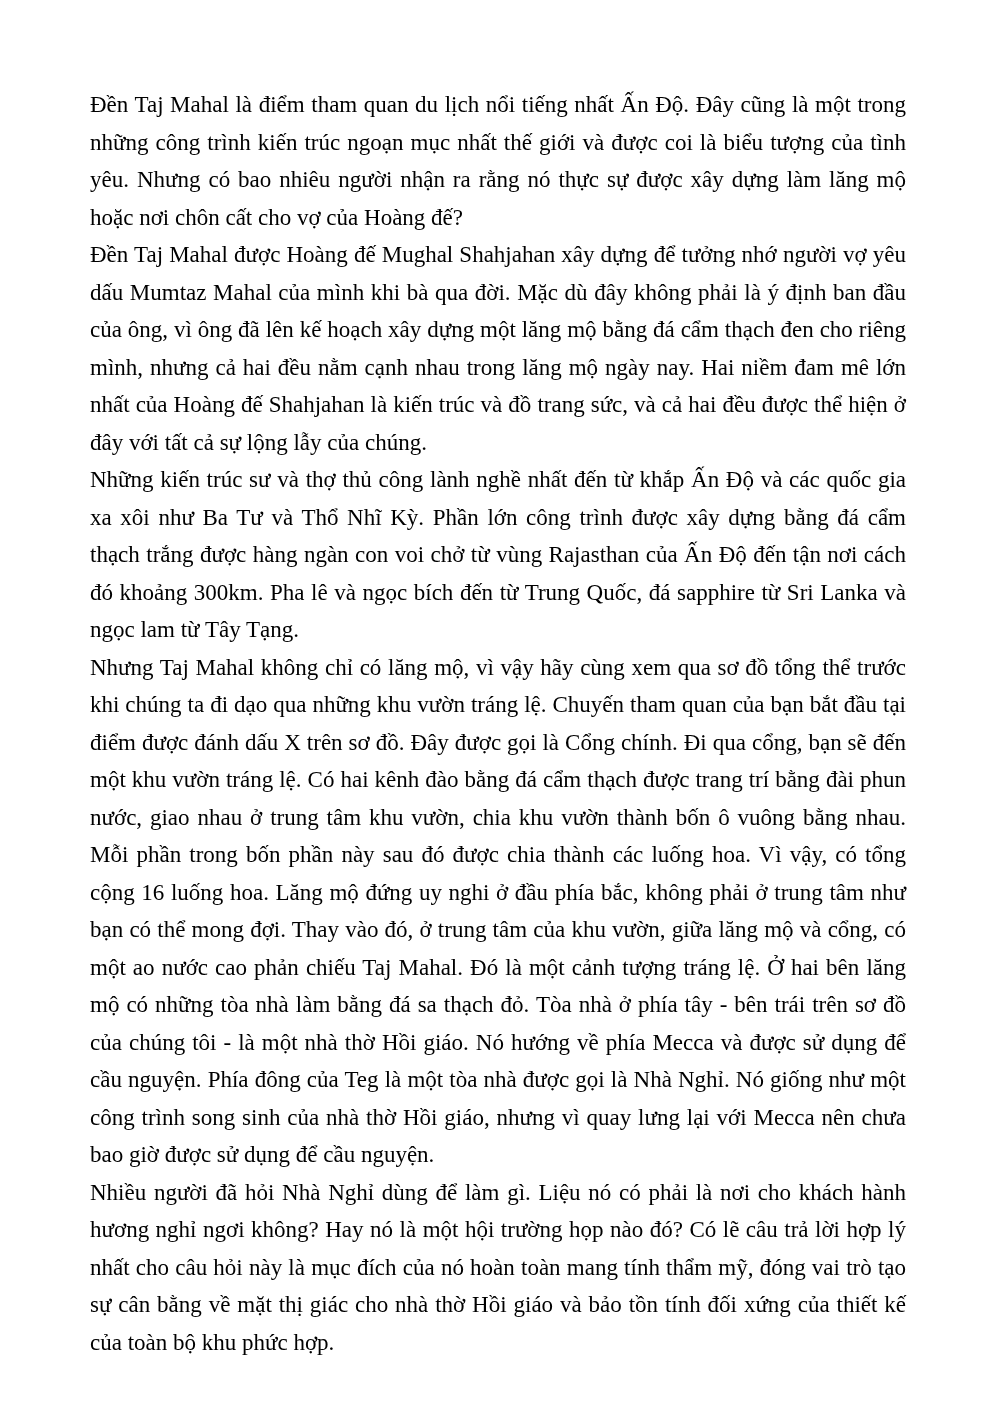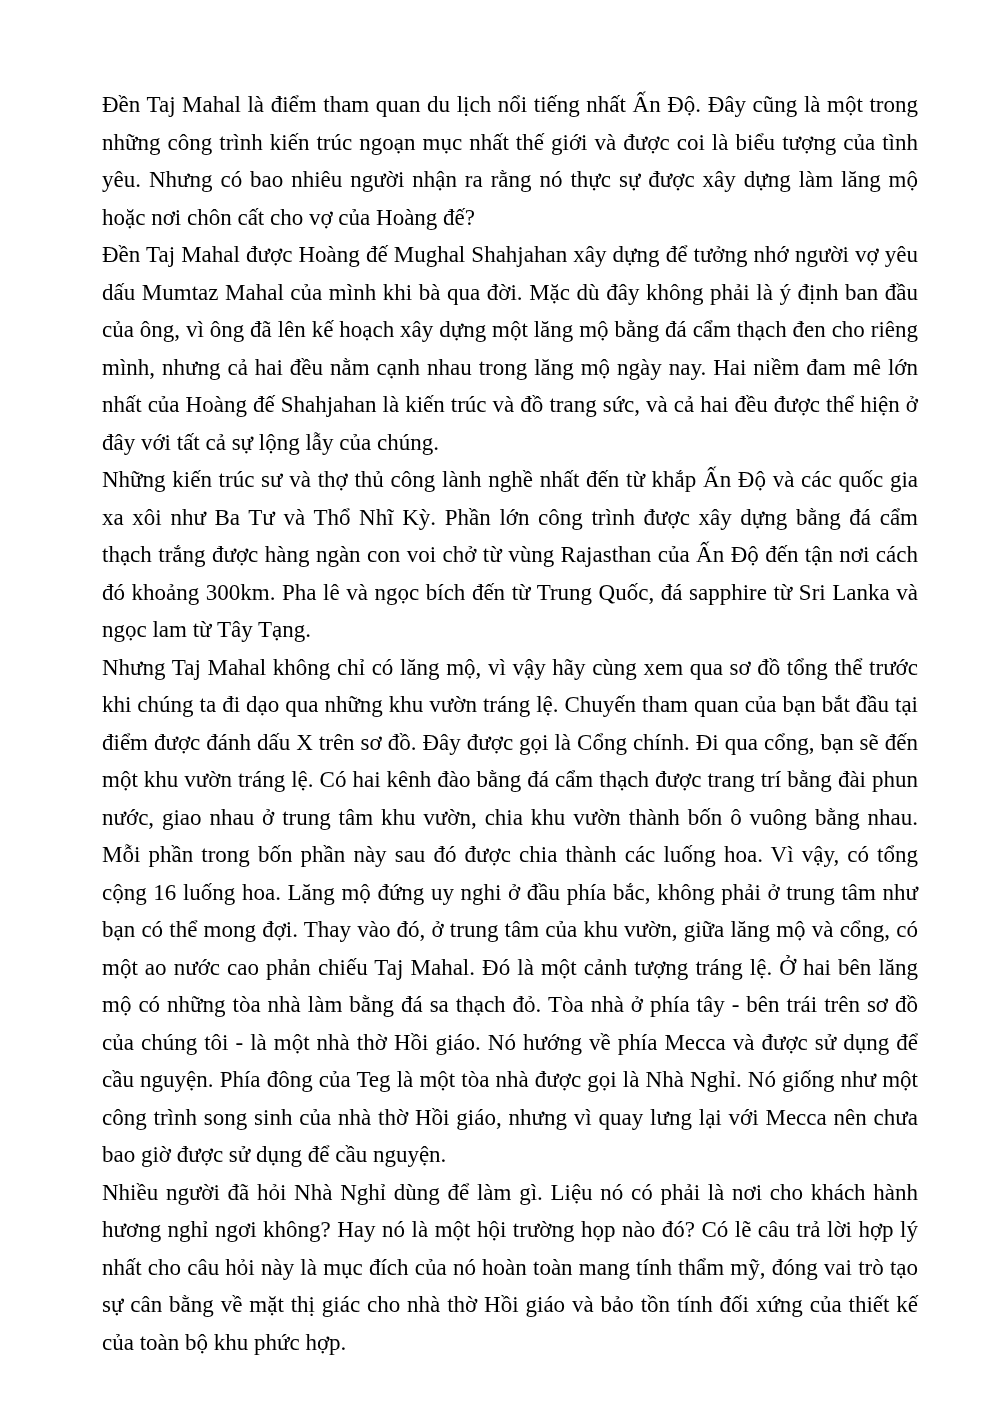--- a/index.html
+++ b/index.html
@@ -10,21 +10,21 @@
   .page {
     position: relative;
     width: 993px;
     height: 1404px;
     background: #ffffff;
     overflow: hidden;
     font-family: "Liberation Serif", "DejaVu Serif", serif;
   }
   .text-block {
     position: absolute;
-    left: 102px;
+    left: 90px;
     top: 86px;
     width: 816px;
     color: #000000;
   }
   .para {
     margin: 0;
     padding: 0;
     font-size: 23px;
     line-height: 37.5px;
     text-align: justify;

